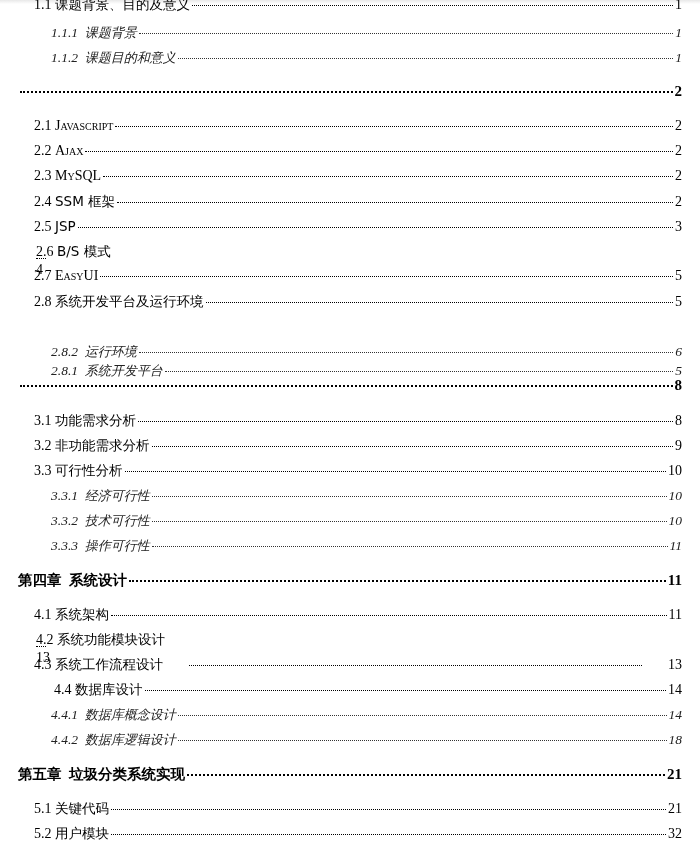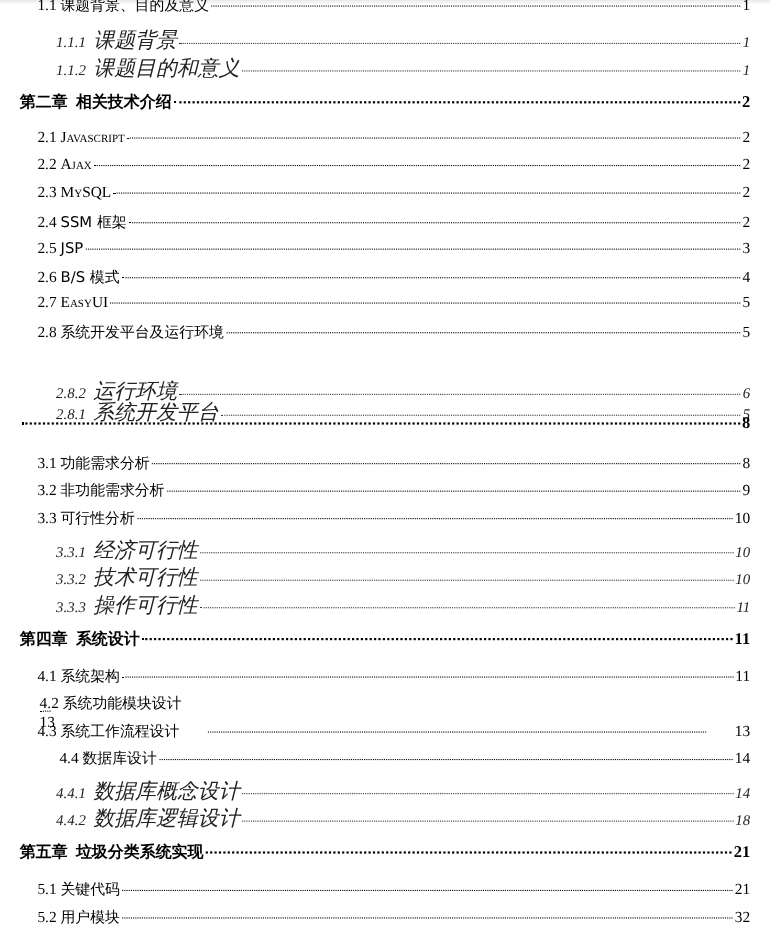--- a/index.html
+++ b/index.html
@@ -7,21 +7,21 @@
     .toc { position: absolute; left: 0; top: 0; width: 700px; }
     .row { position: absolute; display: flex; align-items: baseline; white-space: nowrap; }
     .row .label { flex: 0 0 auto; }
     .row .leader { flex: 1 1 auto; border-bottom: 1px dotted #000; margin: 0 2px; transform: translateY(-3px); min-width: 10px; }
     .row .page { flex: 0 0 auto; text-align: right; }
     .lvl1 { left: 18px; right: 18px; font-size: 15px; font-weight: bold; }
     .lvl1 .leader { border-bottom: 2px dotted #000; }
     .lvl2 { left: 34px; right: 18px; font-size: 14px; }
     .lvl2 .label .cn { font-family: "DejaVu Sans", sans-serif; font-size: 13.5px; }
     .lvl3 { left: 51px; right: 18px; font-size: 13.5px; font-style: italic; color: #222; }
-    .lvl3 .label .cn { font-family: "DejaVu Sans", sans-serif; font-size: 19px; }
+    .lvl3 .label .cn { font-family: "DejaVu Sans", sans-serif; font-size: 13px; }
     .lvl3 .leader { border-bottom: 1px dotted #333; }
     .lvl1 .cn { font-family: "DejaVu Sans", sans-serif; font-weight: bold; font-size: 14.5px; }
     .sc { font-variant: small-caps; }
     .topfade { position: absolute; left: 0; top: 0; width: 700px; height: 4px; background: linear-gradient(#e8e8e8, #fff); }
   </style>
 </head>
 <body>
 
 <div class="topfade"></div>
 <div class="toc" id="toc">
@@ -34,21 +34,20 @@
       <span class="label"><span class="num">1.1.1</span><span>&nbsp;&nbsp;</span><span class="cn">课题背景</span></span>
       <span class="leader"></span>
       <span class="page">1</span>
     </div>
     <div class="row lvl3" style="top: 49px;">
       <span class="label"><span class="num">1.1.2</span><span>&nbsp;&nbsp;</span><span class="cn">课题目的和意义</span></span>
       <span class="leader"></span>
       <span class="page">1</span>
     </div>
     <div class="row lvl1" style="top: 83px;">
-      <span class="label"><span class="num cn">第二章</span><span>&nbsp;&nbsp;</span><span class="cn">相关技术介绍</span></span>
       <span class="leader"></span>
       <span class="page">2</span>
     </div>
     <div class="row lvl2" style="top: 118px;">
       <span class="label"><span class="num">2.1</span><span>&nbsp;</span><span class="sc">Javascript</span></span>
       <span class="leader"></span>
       <span class="page">2</span>
     </div>
     <div class="row lvl2" style="top: 143px;">
       <span class="label"><span class="num">2.2</span><span>&nbsp;</span><span class="sc">Ajax</span></span>
@@ -63,21 +62,21 @@
     <div class="row lvl2" style="top: 193px;">
       <span class="label"><span class="num">2.4</span><span>&nbsp;</span><span class="cn">SSM 框架</span></span>
       <span class="leader"></span>
       <span class="page">2</span>
     </div>
     <div class="row lvl2" style="top: 218px; justify-content: flex-end;">
       <span class="label"><span class="num">2.5</span><span>&nbsp;</span><span class="cn">JSP</span></span>
       <span class="leader"></span>
       <span class="page">3</span>
     </div>
-    <div class="row lvl2" style="top: 243px;">
+    <div class="row lvl2" style="top: 243px; flex-direction: column;">
       <span class="label"><span class="num">2.6</span><span>&nbsp;</span><span class="cn">B/S 模式</span></span>
       <span class="leader"></span>
       <span class="page">4</span>
     </div>
     <div class="row lvl2" style="top: 268px;">
       <span class="label"><span class="num">2.7</span><span>&nbsp;</span><span class="sc">EasyUI</span></span>
       <span class="leader"></span>
       <span class="page">5</span>
     </div>
     <div class="row lvl2" style="top: 293px;">

